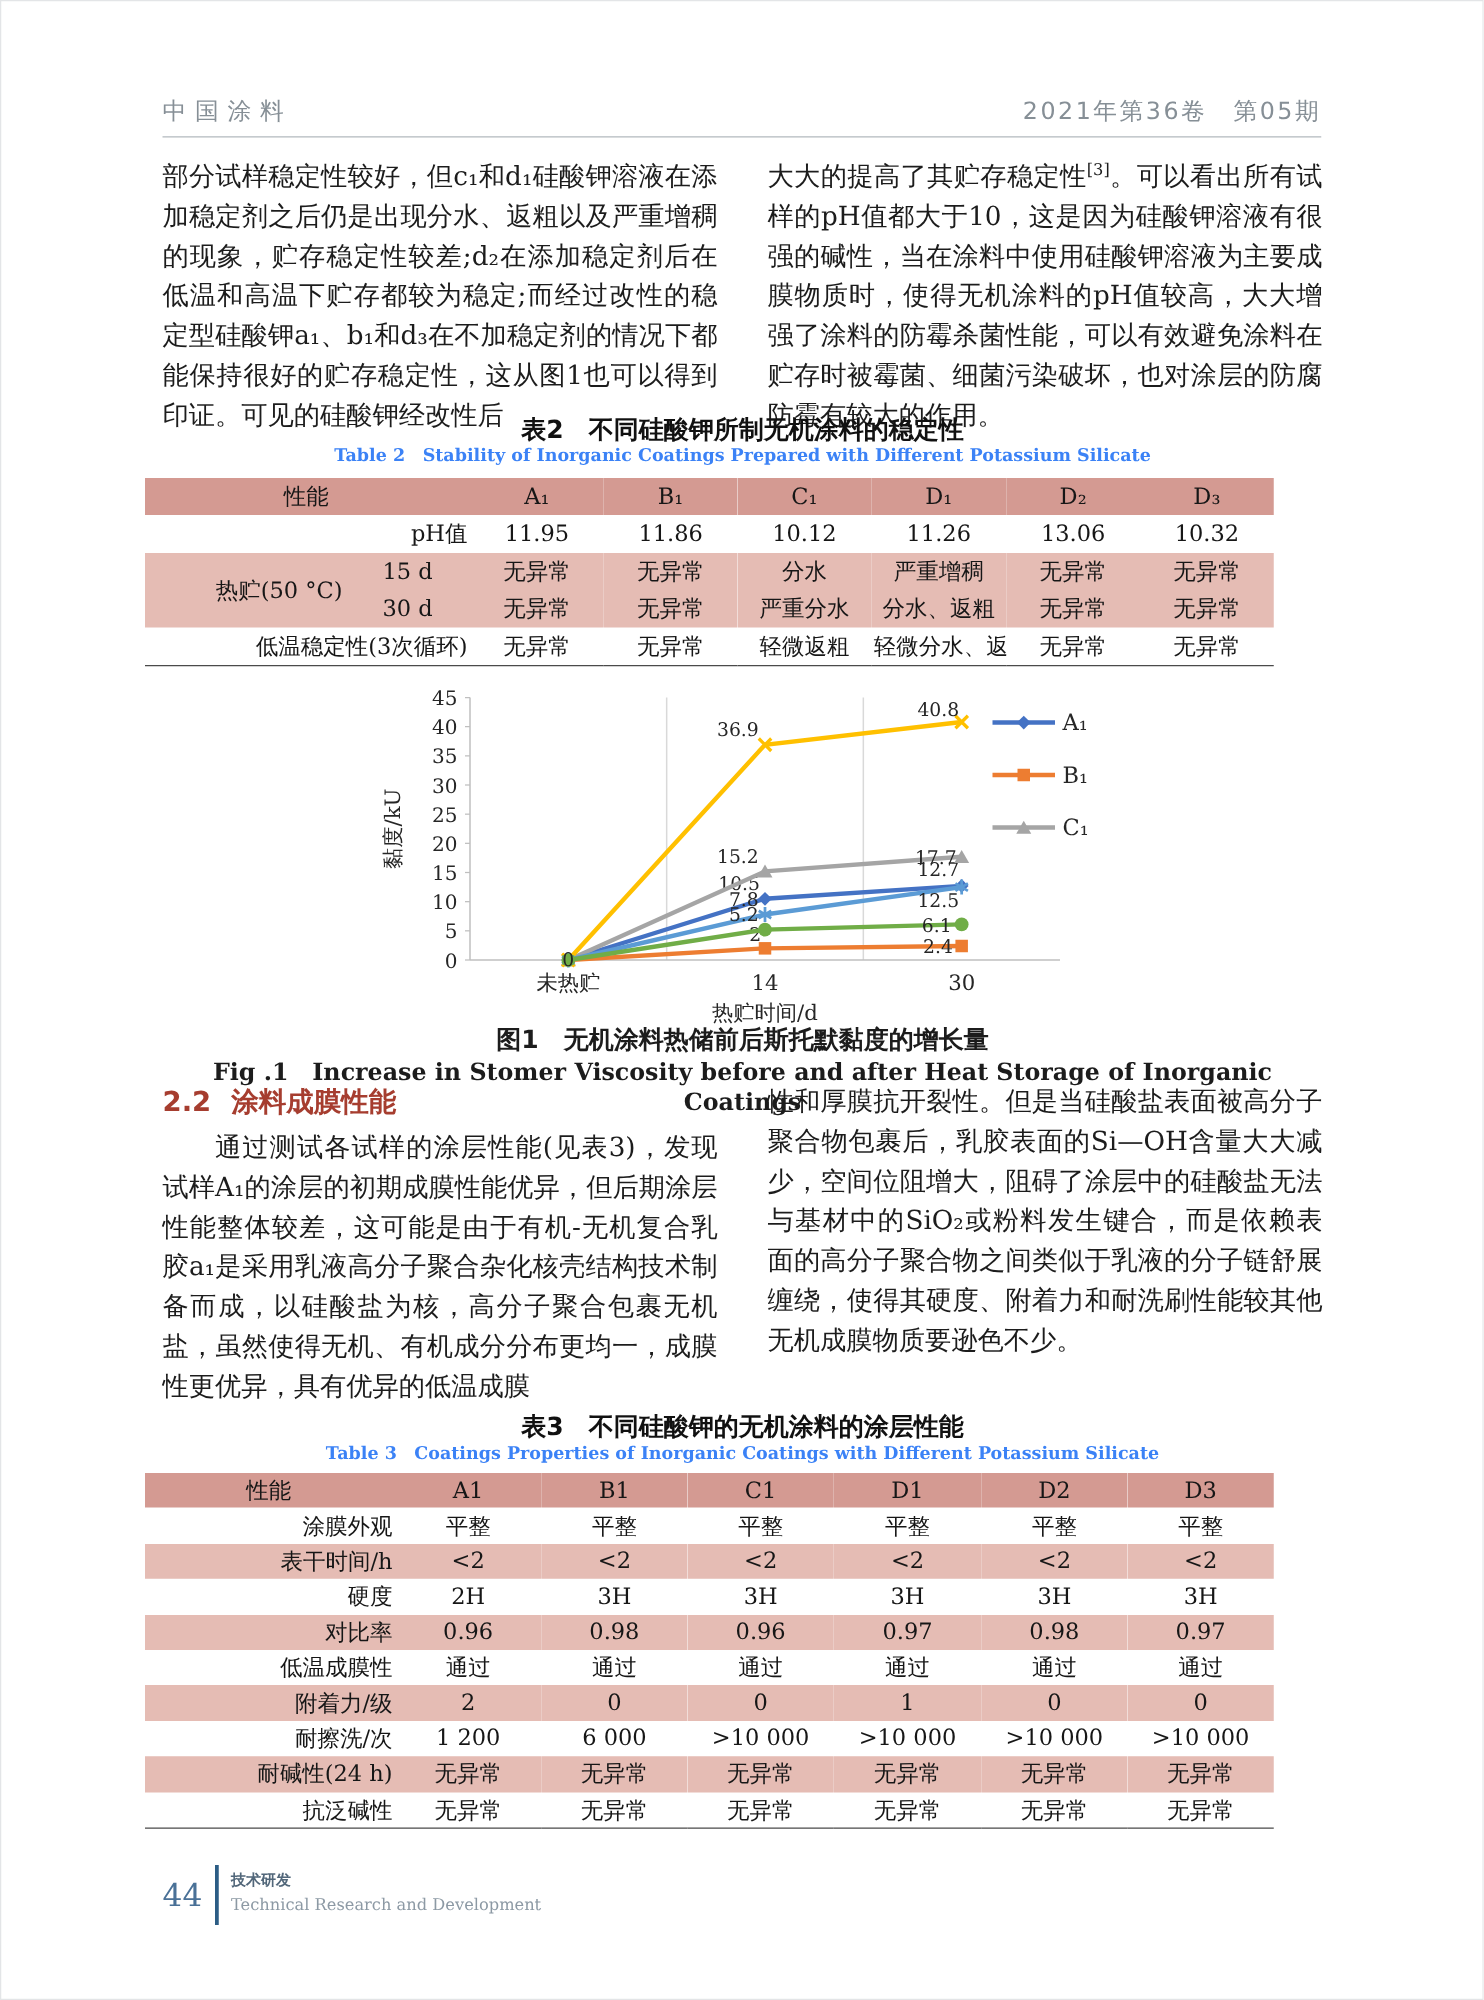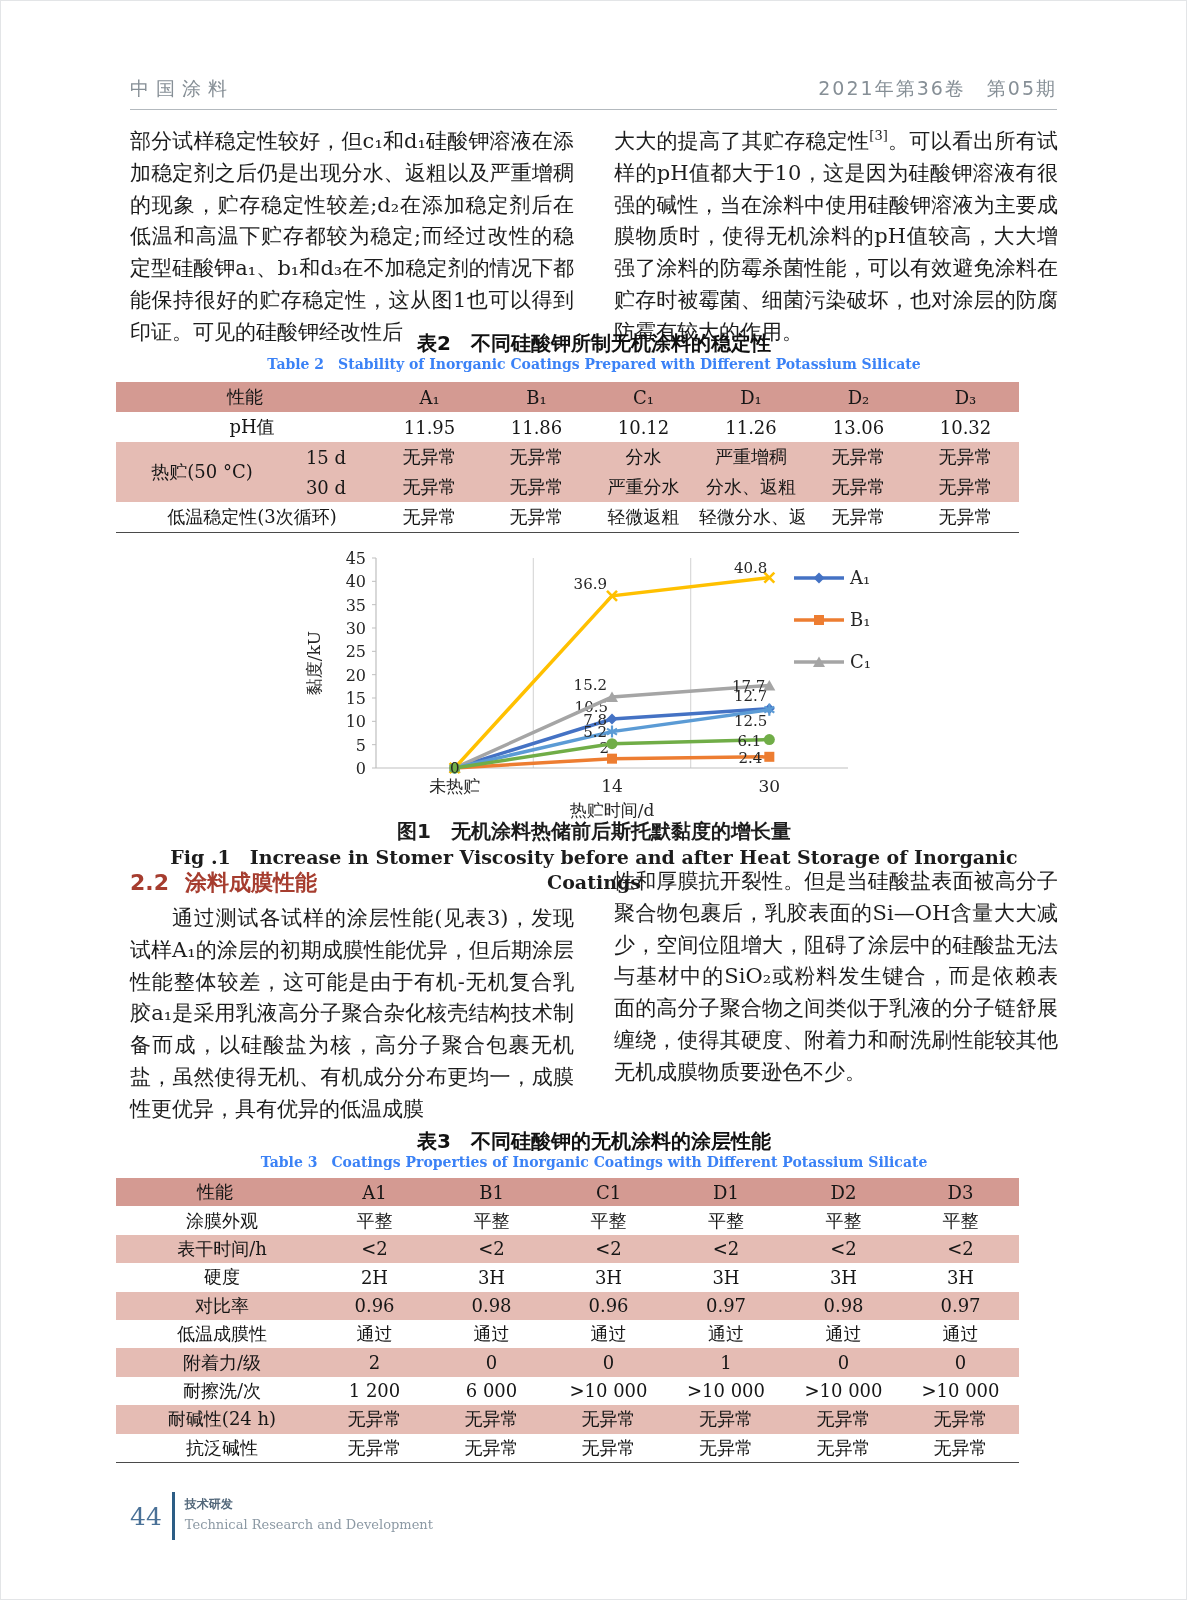--- a/index.html
+++ b/index.html
@@ -23,21 +23,21 @@
   .sec-h .no{margin-right:16px;}
   .ind{text-indent:2em;}
   
   .tt-zh{position:absolute;left:130px;width:928px;text-align:center;font-size:20px;font-weight:bold;
          font-family:"DejaVu Sans","Liberation Sans",sans-serif;color:#111;}
   .tt-en{position:absolute;left:130px;width:928px;text-align:center;font-size:14px;font-weight:bold;color:#3b82f6;}
   
   table.dt{position:absolute;left:116px;width:903px;border-collapse:collapse;table-layout:fixed;
            font-size:18px;color:#161616;border-bottom:1px solid #4a4a4a;}
   table.dt td{height:30px;text-align:center;vertical-align:middle;padding:0 2px;overflow:hidden;white-space:nowrap;}
-  table.dt td.lbl{text-align:center;padding-left:14px;}
+  table.dt td.lbl{text-align:right;padding-left:14px;}
   table.dt tr.head td{background:var(--head);}
   table.dt tr.head td.lbl{text-align:center;padding-left:0;}
   table.dt tr.shade td{background:var(--band);}
   #table2{top:382px;}
   #table3{top:1178px;}
   #table3 td{height:28.4px;}
   
   .chart{position:absolute;left:296px;top:540px;width:770px;height:280px;}
   .cht text{font-family:"DejaVu Serif","Liberation Serif",serif;fill:#262626;}
   .cap-zh{position:absolute;left:130px;width:928px;top:818px;text-align:center;font-weight:bold;font-size:20px;

